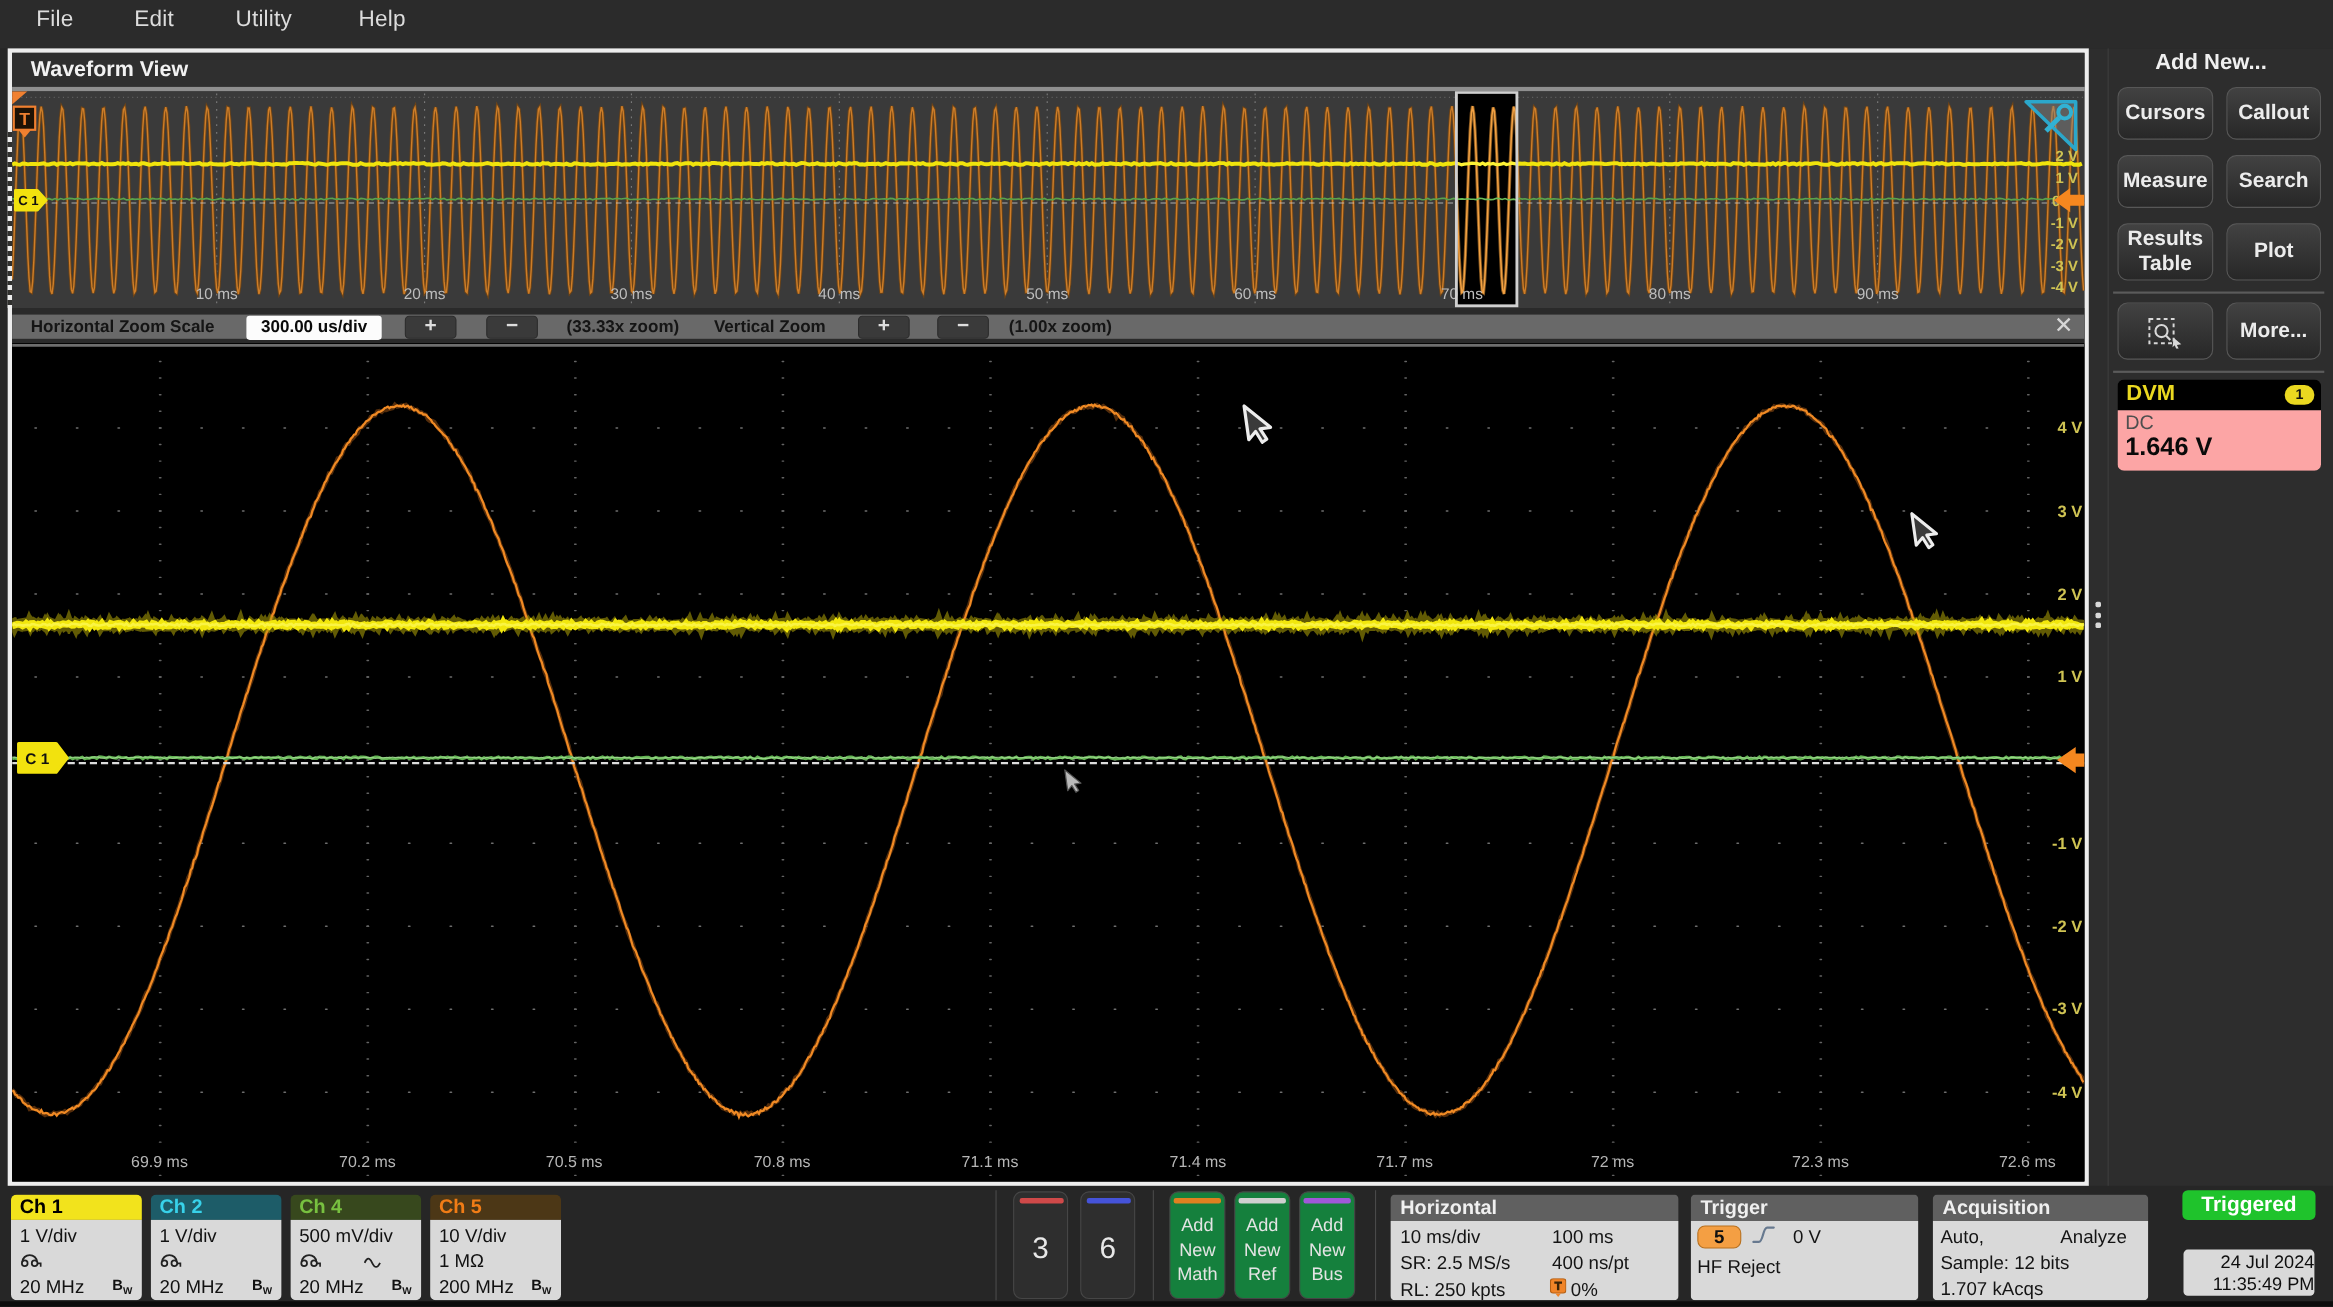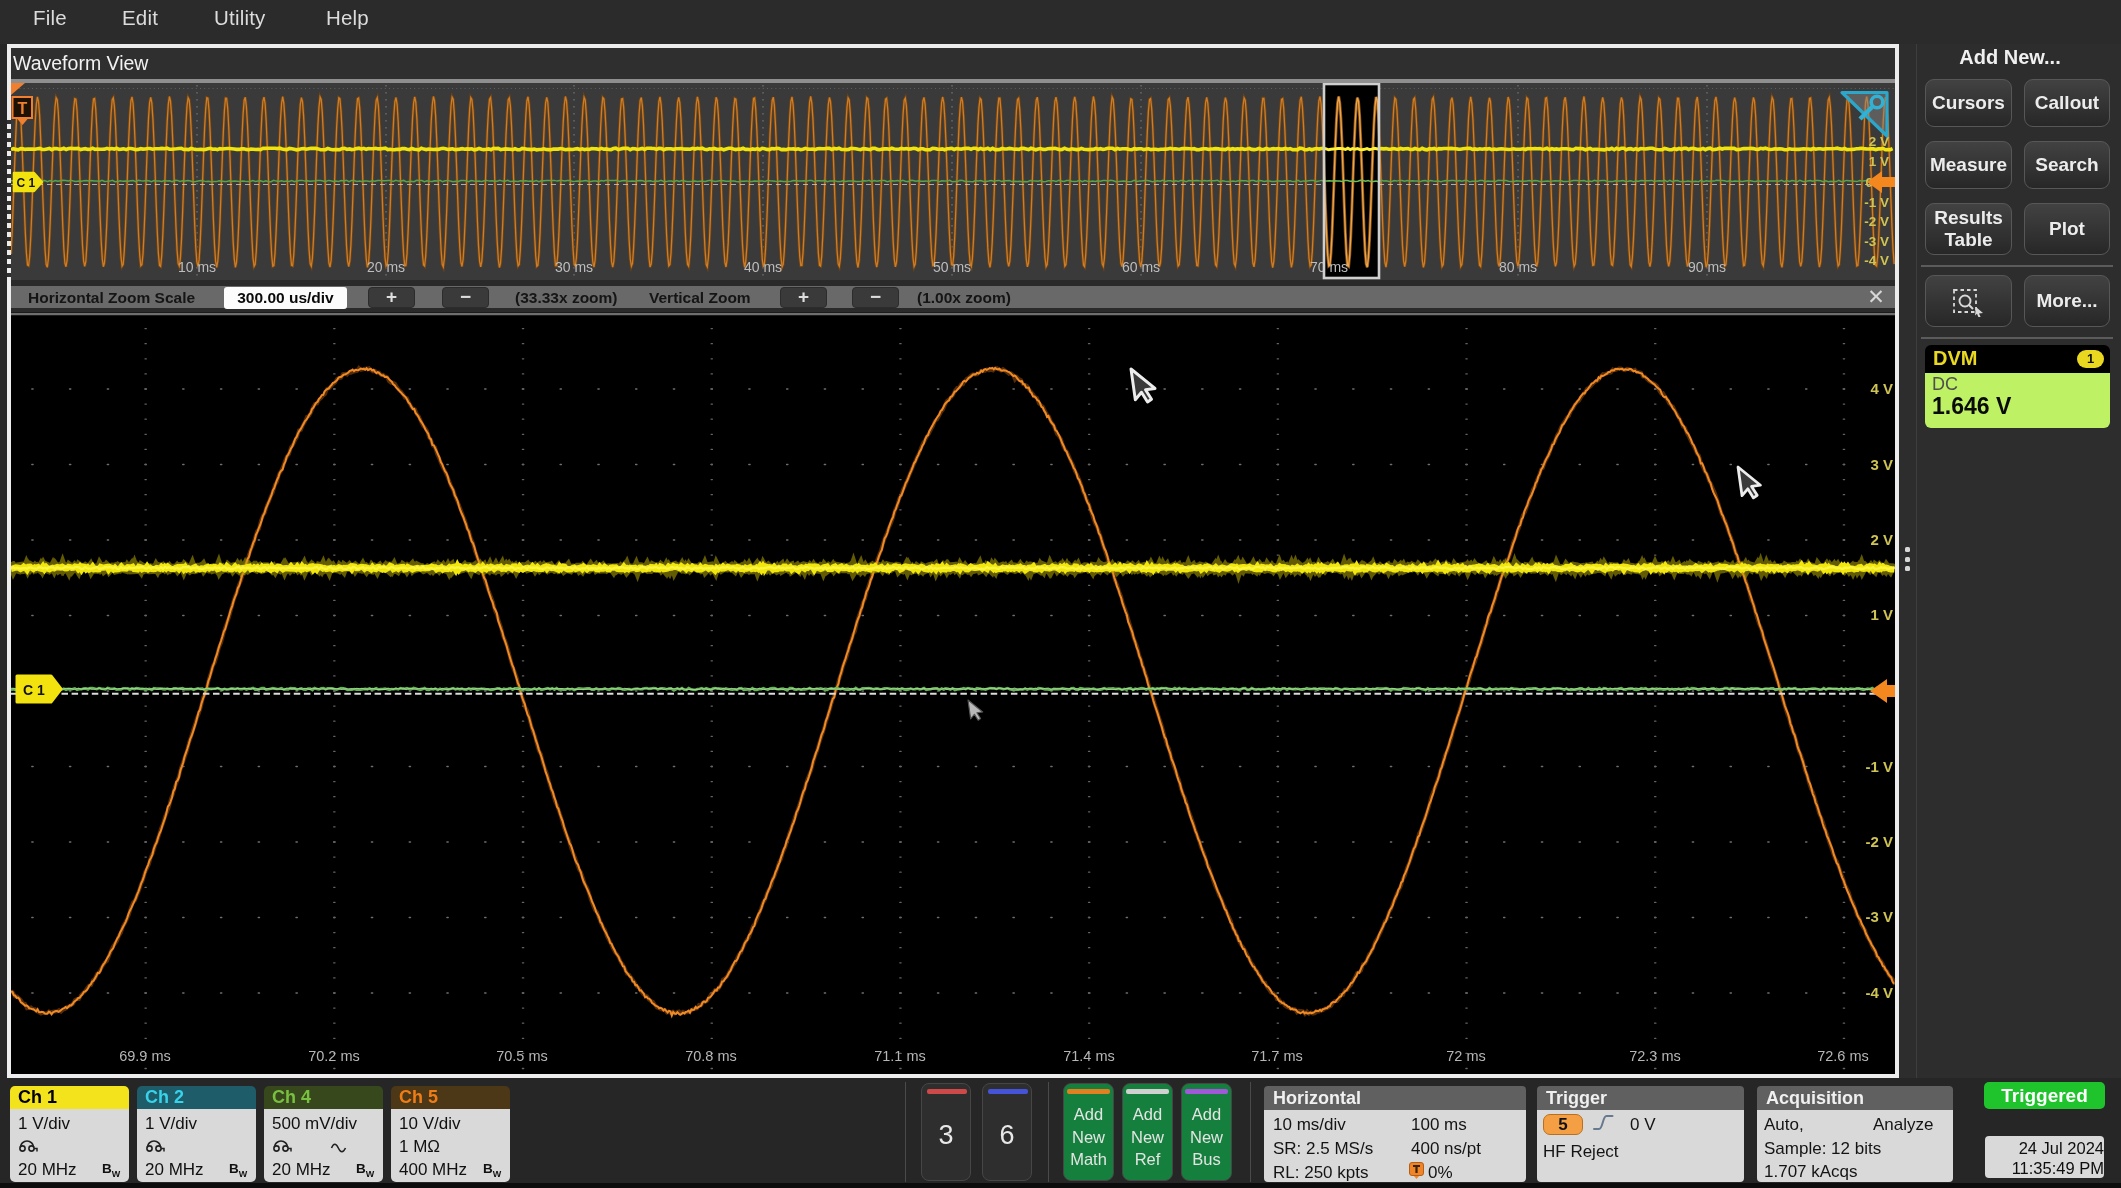--- a/index.html
+++ b/index.html
@@ -1,19 +1,19 @@
 <!DOCTYPE html>
 <html><head><meta charset="utf-8"><style>
 *{margin:0;padding:0;box-sizing:border-box}
 html,body{width:2121px;height:1188px;background:#262626;font-family:"Liberation Sans",sans-serif;overflow:hidden;position:relative}
 .abs{position:absolute}
 #menubar{left:0;top:0;width:2121px;height:44px;background:#2b2b2b}
 .mitem{position:absolute;top:6px;color:#dcdcdc;font-size:20.5px;font-weight:400;letter-spacing:.2px}
 #panel{left:7px;top:44px;width:1892px;height:1034px;border:4px solid #ededed;background:#303030}
-#ptitle{left:11px;top:48px;width:1884px;height:31px;background:#2f2f2f;color:#f2f2f2;font-size:19.5px;font-weight:400;line-height:31px;padding-left:2px}
+#ptitle{left:11px;top:48px;width:1884px;height:31px;background:#2f2f2f;color:#f2f2f2;font-size:19.5px;font-weight:700;line-height:31px;padding-left:17px}
 #pdivider{left:11px;top:79px;width:1884px;height:4px;background:#8f8f8f}
 #stripwrap{left:11px;top:83px;width:1884px;height:197px}
 #zoombar{left:11px;top:280px;width:1884px;height:32px;background:#2a2a2a}
 #zoombarin{left:11px;top:286px;width:1884px;height:22px;background:#696969}
 .zlab{position:absolute;color:#151515;font-size:15.5px;font-weight:700;top:289px}
 #zval{left:224px;top:286.5px;width:123px;height:22px;background:#fcfcfc;border-radius:3px;color:#0a0a0a;font-size:15.5px;font-weight:700;text-align:center;line-height:22px}
 .zbtn{position:absolute;top:287px;width:47px;height:21px;background:#3a3a3a;border:1px solid #2c2c2c;border-radius:4px;color:#dedede;text-align:center;font-size:19px;line-height:18px;font-weight:700}
 #zclose{left:1862px;top:286px;width:28px;height:22px;color:#d6d6d6;font-size:21px;font-weight:400;text-align:center;line-height:22px}
 #mainwrap{left:11px;top:312px;width:1884px;height:762px;background:#000;overflow:hidden}
 .tlab{fill:#b6b6b6;font-size:14.5px;font-family:"Liberation Sans",sans-serif}
@@ -22,21 +22,21 @@
 .slab{fill:#bdbdbd;font-size:14px;font-family:"Liberation Sans",sans-serif}
 .c1lab{fill:#111;font-size:14px;font-weight:700;font-family:"Liberation Sans",sans-serif}
 .c1s{fill:#111;font-size:12px;font-weight:700;font-family:"Liberation Sans",sans-serif}
 .tmark{fill:#f08030;font-size:16px;font-weight:700;font-family:"Liberation Sans",sans-serif}
 #rightpanel{left:1899px;top:44px;width:222px;height:1034px;background:#2d2d2d}
 #addnew{left:1899px;top:46px;width:222px;height:24px;text-align:center;color:#f0f0f0;font-size:20px;font-weight:700}
 .rbtn{position:absolute;background:linear-gradient(180deg,#424242,#272727);border:1px solid #575757;border-radius:9px;color:#ececec;font-size:19px;font-weight:600;display:flex;align-items:center;justify-content:center;text-align:center;line-height:22px}
 .rsep{position:absolute;left:1921px;width:192px;height:2px;background:#5b5b5b}
 #dvm{left:1925px;top:345px;width:185px;height:83px;border-radius:6px;overflow:hidden}
 #dvmhead{position:absolute;left:0;top:0;width:185px;height:28px;background:#000}
-#dvmbody{position:absolute;left:0;top:28px;width:185px;height:55px;background:#bef264}
+#dvmbody{position:absolute;left:0;top:28px;width:185px;height:55px;background:#fca5a5}
 #bottombar{left:0;top:1080px;width:2121px;height:108px;background:#262626}
 .chbadge{position:absolute;width:119px;top:6px;height:96px;border-radius:5px;overflow:hidden}
 .chhead{position:absolute;left:0;top:0;width:119px;height:23px;font-size:18px;font-weight:700;line-height:23px;padding-left:8px}
 .chbody{position:absolute;left:0;top:23px;width:119px;height:73px;background:#d9d9d9;color:#111}
 .chrow{position:absolute;left:8px;font-size:17px;color:#111}
 .bw{position:absolute;font-size:13.5px;font-weight:700;color:#111}
 .bw sub{font-size:9px}
 .nbtn{position:absolute;top:3px;width:50px;height:98px;background:#2e2e2e;border:1px solid #464646;border-radius:8px;color:#e8e8e8}
 .nstripe{position:absolute;left:5px;top:5px;width:40px;height:4.5px;border-radius:2px}
 .addbtn{position:absolute;top:3px;width:51px;height:98px;background:#15803d;border:1px solid #464646;border-radius:8px;color:#e4e4e4;font-size:16.5px;text-align:center;line-height:22.5px;padding-top:19px}
@@ -258,21 +258,21 @@
           </svg></span>
 <span class="chrow" style="top:51px">20 MHz</span>
         <span class="bw" style="left:92px;top:52px">B<sub>W</sub></span>
       </div>
 </div>
 <div class="chbadge" style="left:391px">
 <div class="chhead" style="background:#4c3716;color:#f07c16">Ch 5</div>
 <div class="chbody">
         <span class="chrow" style="top:5px">10 V/div</span>
 <span class="chrow" style="top:28px">1 MΩ</span>
-<span class="chrow" style="top:51px">400 MHz</span>
+<span class="chrow" style="top:51px">200 MHz</span>
         <span class="bw" style="left:92px;top:52px">B<sub>W</sub></span>
       </div>
 </div>
 <div style="position:absolute;left:905px;top:2px;width:1px;height:100px;background:#4a4a4a"></div>
 <div style="position:absolute;left:1048px;top:2px;width:1px;height:100px;background:#4a4a4a"></div>
 <div style="position:absolute;left:1250px;top:2px;width:1px;height:100px;background:#4a4a4a"></div>
 <div class="nbtn" style="left:921px">
       <div class="nstripe" style="background:#cf4949"></div>
       <div style="position:absolute;left:0;width:100%;top:36px;text-align:center;font-size:27px">3</div>
     </div>

